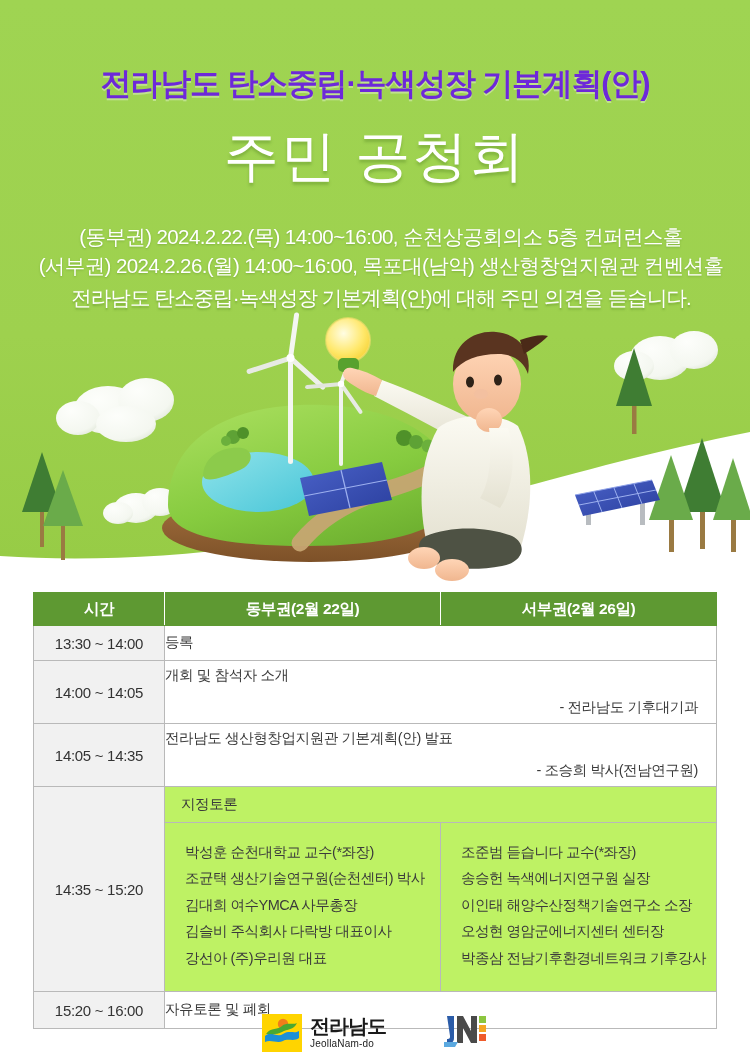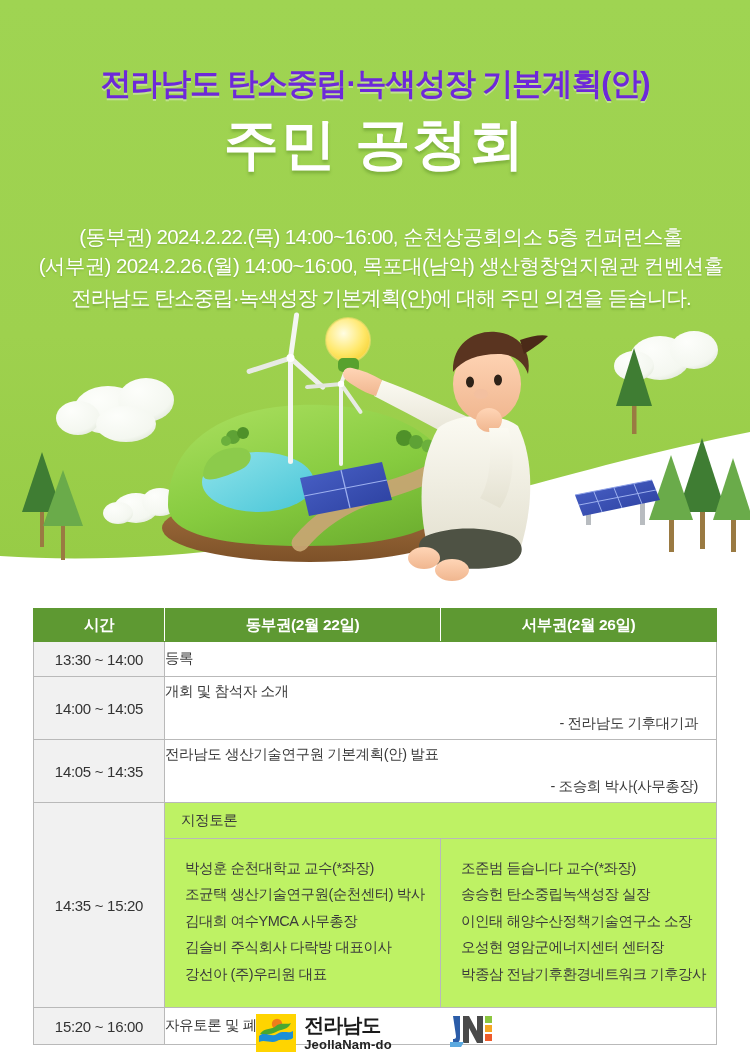--- a/index.html
+++ b/index.html
@@ -41,23 +41,23 @@
     margin-top: 66px;
     font-size: 31px;
     font-weight: bold;
     color: #6d28d9;
     letter-spacing: -1.2px;
     text-shadow: 0 2px 0 rgba(255,255,255,0.35);
     line-height: 1.15;
     white-space: nowrap;
   }
   .title-line2 {
-    margin-top: 12px;
+    margin-top: 24px;
     font-size: 55px;
-    font-weight: bold;
+    font-weight: normal;
     color: #ffffff;
     letter-spacing: 2px;
     line-height: 1.1;
     text-shadow: 0 3px 3px rgba(92,140,40,0.45);
     white-space: nowrap;
   }
 
   .info-block {
     position: absolute;
     left: 0;
@@ -92,21 +92,21 @@
     left: 0; top: 300px;
     width: 750px; height: 300px;
     z-index: 5;
   }
   .illus-svg { display: block; }
 
   
   .table-wrap {
     position: absolute;
     left: 33px;
-    top: 608px;
+    top: 592px;
     width: 684px;
     z-index: 8;
   }
   table.schedule {
     width: 100%;
     border-collapse: collapse;
     table-layout: fixed;
     font-size: 14.5px;
     color: #3b3b3b;
   }
@@ -202,24 +202,25 @@
     overflow: hidden;
     flex: none;
   }
   .logo-text-col { line-height: 1; }
   .logo-ko {
     font-size: 20px;
     font-weight: bold;
     color: #1a1a1a;
     letter-spacing: -1px;
     display: block;
+    text-align: center;
   }
   .logo-en {
-    font-size: 13px;
-    font-weight: bold;
+    font-size: 10px;
+    font-weight: normal;
     color: #222222;
     letter-spacing: 0.2px;
     display: block;
     margin-top: 3px;
   }
   .logo-ko-jri {
     font-size: 20px;
     font-weight: bold;
     color: #15315f;
     letter-spacing: -1px;
@@ -465,40 +466,40 @@
           <td class="time" style="height:62px">14:00 ~ 14:05</td>
           <td class="body-cell" colspan="2">
             <span class="cell-top">개회 및 참석자 소개</span>
             <span class="cell-bottom">- 전라남도 기후대기과</span>
           </td>
         </tr>
 
         <tr>
           <td class="time" style="height:62px">14:05 ~ 14:35</td>
           <td class="body-cell" colspan="2">
-            <span class="cell-top">전라남도 생산기술연구원 기본계획(안) 발표</span>
-            <span class="cell-bottom">- 조승희 박사(사무총장)</span>
+            <span class="cell-top">전라남도 생산형창업지원관 기본계획(안) 발표</span>
+            <span class="cell-bottom">- 조승희 박사(전남연구원)</span>
           </td>
         </tr>
 
         <tr>
           <td class="time">14:35 ~ 15:20</td>
           <td class="panel-cell" colspan="2">
             <div class="panel-title">지정토론</div>
             <div class="panel-cols">
               <div class="panel-col left">
                 <div class="name-line">박성훈 순천대학교 교수(*좌장)</div>
                 <div class="name-line">조균택 생산기술연구원(순천센터) 박사</div>
                 <div class="name-line">김대희 여수YMCA 사무총장</div>
                 <div class="name-line">김슬비 주식회사 다락방 대표이사</div>
                 <div class="name-line">강선아 (주)우리원 대표</div>
               </div>
               <div class="panel-col right">
                 <div class="name-line">조준범 듣습니다 교수(*좌장)</div>
-                <div class="name-line">송승헌 탄소중립녹색성장 실장</div>
+                <div class="name-line">송승헌 녹색에너지연구원 실장</div>
                 <div class="name-line">이인태 해양수산정책기술연구소 소장</div>
                 <div class="name-line">오성현 영암군에너지센터 센터장</div>
                 <div class="name-line">박종삼 전남기후환경네트워크 기후강사</div>
               </div>
             </div>
           </td>
         </tr>
 
         <tr>
           <td class="time" style="height:36px">15:20 ~ 16:00</td>

